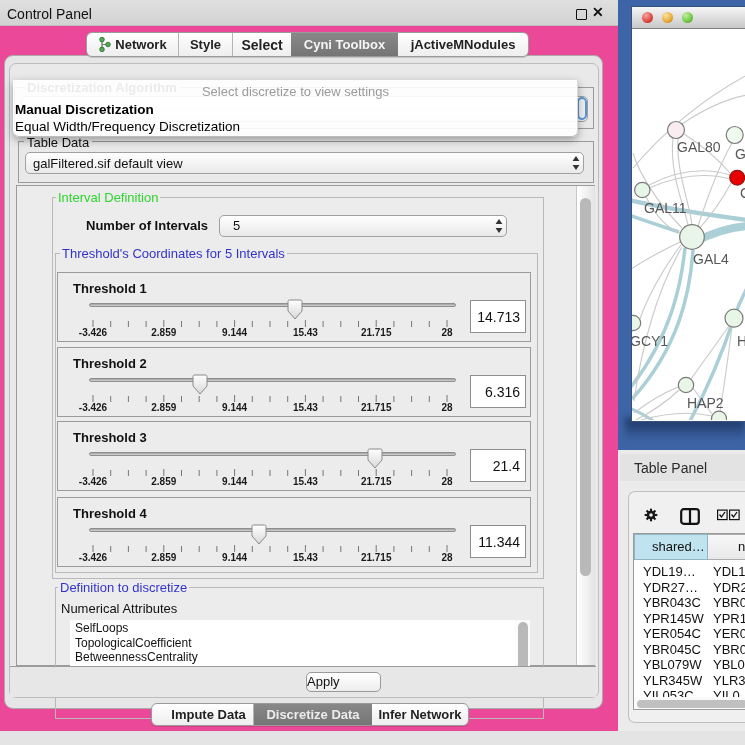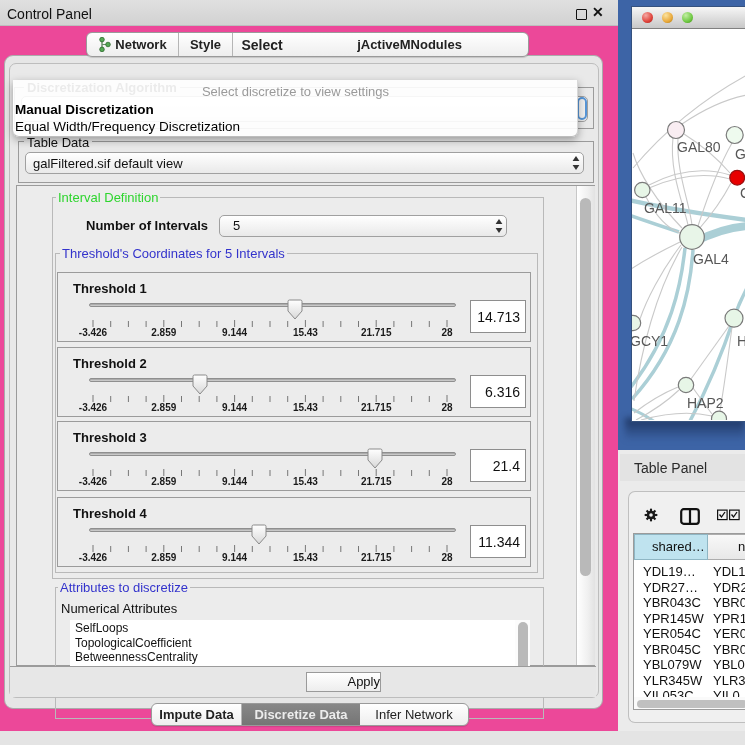--- a/index.html
+++ b/index.html
@@ -32,20 +32,21 @@
           <line x1="4" y1="3" x2="4" y2="12" stroke="#6a8a6a" stroke-width="1.4"></line>
           <line x1="4" y1="7.5" x2="9" y2="7.5" stroke="#6a8a6a" stroke-width="1.2"></line>
           <circle cx="4" cy="2.6" r="2.3" fill="#55a855" stroke="#2e6b2e" stroke-width="0.8"></circle>
           <circle cx="4" cy="12.4" r="2.3" fill="#55a855" stroke="#2e6b2e" stroke-width="0.8"></circle>
           <circle cx="10" cy="7.5" r="2.3" fill="#55a855" stroke="#2e6b2e" stroke-width="0.8"></circle>
         </svg>
         <span style="font-size:13px;font-weight:bold;color:#222;">Network</span>
       </div>
       <div style="width:53px;height:100%;display:flex;align-items:center;justify-content:center;border-right:1px solid #b5b5b5;font-size:13px;font-weight:bold;color:#222;">Style</div>
       <div style="width:58px;height:100%;display:flex;align-items:center;justify-content:center;font-size:14px;font-weight:bold;color:#222;">Select</div>
+      <div style="width:107px;height:100%;display:flex;align-items:center;justify-content:center;background:linear-gradient(#888888,#757575);font-size:13px;font-weight:bold;color:#f5f5f5;">Cyni Toolbox</div>
       <div style="flex:1;height:100%;display:flex;align-items:center;justify-content:center;font-size:13px;font-weight:bold;color:#222;">jActiveMNodules</div>
     </div>
 
     <div class="abs" style="left:14px;top:87px;width:578px;height:40px;border:1px solid #9b9b9b;"></div>
     <div class="abs" style="left:24px;top:80px;background:#e9e9e9;padding:0 3px;font-size:13px;font-weight:bold;color:#333;">Discretization Algorithm</div>
 
     <div class="abs" style="left:21px;top:96px;width:565px;height:24px;background:linear-gradient(#ffffff,#e9e9e9);border:1px solid #a0a0a0;border-radius:5px;"></div>
     <div class="abs" style="left:577px;top:97px;width:10px;height:23px;border:2.5px solid #5795d6;border-radius:7px;background:#f0f0f0;box-sizing:border-box;"></div>
 
     <div class="abs" style="left:18px;top:141px;width:574px;height:40px;border:1px solid #9b9b9b;"></div>
@@ -249,35 +250,35 @@
         <div class="abs" style="left:138.8px;top:552px;width:50px;text-align:center;font-size:10px;font-weight:bold;color:#1a1a1a;">2.859</div>
         <div class="abs" style="left:209.6px;top:552px;width:50px;text-align:center;font-size:10px;font-weight:bold;color:#1a1a1a;">9.144</div>
         <div class="abs" style="left:280.4px;top:552px;width:50px;text-align:center;font-size:10px;font-weight:bold;color:#1a1a1a;">15.43</div>
         <div class="abs" style="left:351.2px;top:552px;width:50px;text-align:center;font-size:10px;font-weight:bold;color:#1a1a1a;">21.715</div>
         <div class="abs" style="left:422px;top:552px;width:50px;text-align:center;font-size:10px;font-weight:bold;color:#1a1a1a;">28</div>
         <div class="abs" style="left:470px;top:525px;width:56px;height:33px;background:#ffffff;border:1px solid #8e8e8e;box-sizing:border-box;"></div>
         <div class="abs" style="left:470px;top:534px;width:50px;text-align:right;font-size:14px;color:#111;">11.344</div>
       </div>
 
     <div class="abs" style="left:55px;top:587px;width:487px;height:130px;border:1px solid #b9b9b9;"></div>
-    <div class="abs" style="left:58px;top:580px;background:#ececec;padding:0 2px;font-size:13px;color:#3333cc;">Attributes to discretize</div>
+    <div class="abs" style="left:58px;top:580px;background:#ececec;padding:0 2px;font-size:13px;color:#3333cc;">Definition to discretize</div>
     <div class="abs" style="left:61px;top:601px;font-size:13px;font-weight:normal;color:#111;">Numerical Attributes</div>
     <div class="abs" style="left:70px;top:620px;width:445px;height:46px;background:#ffffff;"></div>
     <div class="abs" style="left:75px;top:621px;font-size:12px;color:#111;line-height:14.5px;">SelfLoops<br>TopologicalCoefficient<br>BetweennessCentrality</div>
     <div class="abs" style="left:515px;top:620px;width:15px;height:46px;background:#fcfcfc;"></div>
     <div class="abs" style="left:518px;top:622px;width:10px;height:44px;background:#b9b9b9;border-radius:5px 5px 0 0;"></div>
 
     <div class="abs" style="left:10px;top:666px;width:586px;height:30px;background:#e7e7e7;border-top:1px solid #9b9b9b;"></div>
 
-    <div class="abs" style="left:306px;top:672px;width:75px;height:20px;background:linear-gradient(#ffffff,#ededed);border:1px solid #9a9a9a;border-radius:0;box-sizing:border-box;text-align:right;font-size:13px;color:#111;line-height:18px;">Apply</div>
+    <div class="abs" style="left:306px;top:672px;width:75px;height:20px;background:linear-gradient(#ffffff,#ededed);border:1px solid #9a9a9a;border-radius:5px;box-sizing:border-box;text-align:left;font-size:13px;color:#111;line-height:18px;">Apply</div>
 
     <div class="abs" style="left:151px;top:703px;width:316px;height:21px;background:linear-gradient(#ffffff,#eeeeee);border:1px solid #9a9a9a;border-radius:6px;box-shadow:0 1px 1px rgba(0,0,0,0.12);overflow:hidden;display:flex;">
-      <div style="width:89px;display:flex;align-items:center;justify-content:center;border-right:1px solid #b5b5b5;font-size:13px;font-weight:bold;color:#222;">Impute Data</div>
+      <div style="width:89px;display:flex;align-items:center;justify-content:center;border-right:1px solid #b5b5b5;font-size:13px;font-weight:bold;color:#222;padding-left:12px;">Impute Data</div>
       <div style="width:118px;display:flex;align-items:center;justify-content:center;background:linear-gradient(#888888,#757575);font-size:13px;font-weight:bold;color:#ececec;">Discretize Data</div>
-      <div style="flex:1;display:flex;align-items:center;justify-content:center;font-size:13px;font-weight:normal;color:#222;">Infer Network</div>
+      <div style="flex:1;display:flex;align-items:center;justify-content:center;font-size:13px;font-weight:bold;color:#222;">Infer Network</div>
     </div>
   </div>
 
   <div class="abs" style="left:13px;top:80px;width:565px;height:57px;background:rgba(255,255,255,0.9);border-radius:0 0 6px 6px;box-shadow:0 3px 9px rgba(0,0,0,0.35), inset 0 -1px 0 #bdbdbd, inset -1px 0 0 #d8d8d8;"></div>
   <div class="abs" style="left:13px;top:84px;width:565px;text-align:center;font-size:13px;color:#9a9a9a;">Select discretize to view settings</div>
   <div class="abs" style="left:15px;top:102px;font-size:13.5px;font-weight:bold;color:#000;">Manual Discretization</div>
   <div class="abs" style="left:15px;top:119px;font-size:13.5px;color:#000;">Equal Width/Frequency Discretization</div>
 
   <div class="abs" style="left:625px;top:418px;width:120px;height:22px;background:linear-gradient(rgba(13,28,62,0.65),rgba(40,70,130,0.05));filter:blur(3px);"></div>
   <div class="abs" style="left:631px;top:6px;width:118px;height:414px;background:#ffffff;border:1.5px solid #35517e;border-right:none;">

